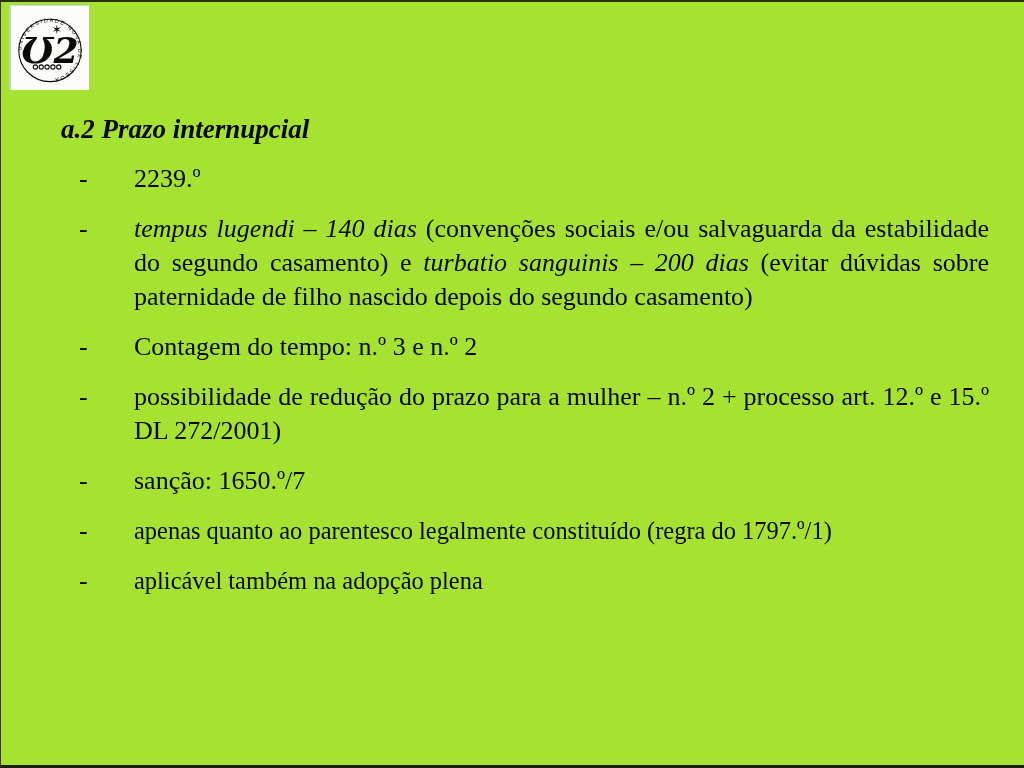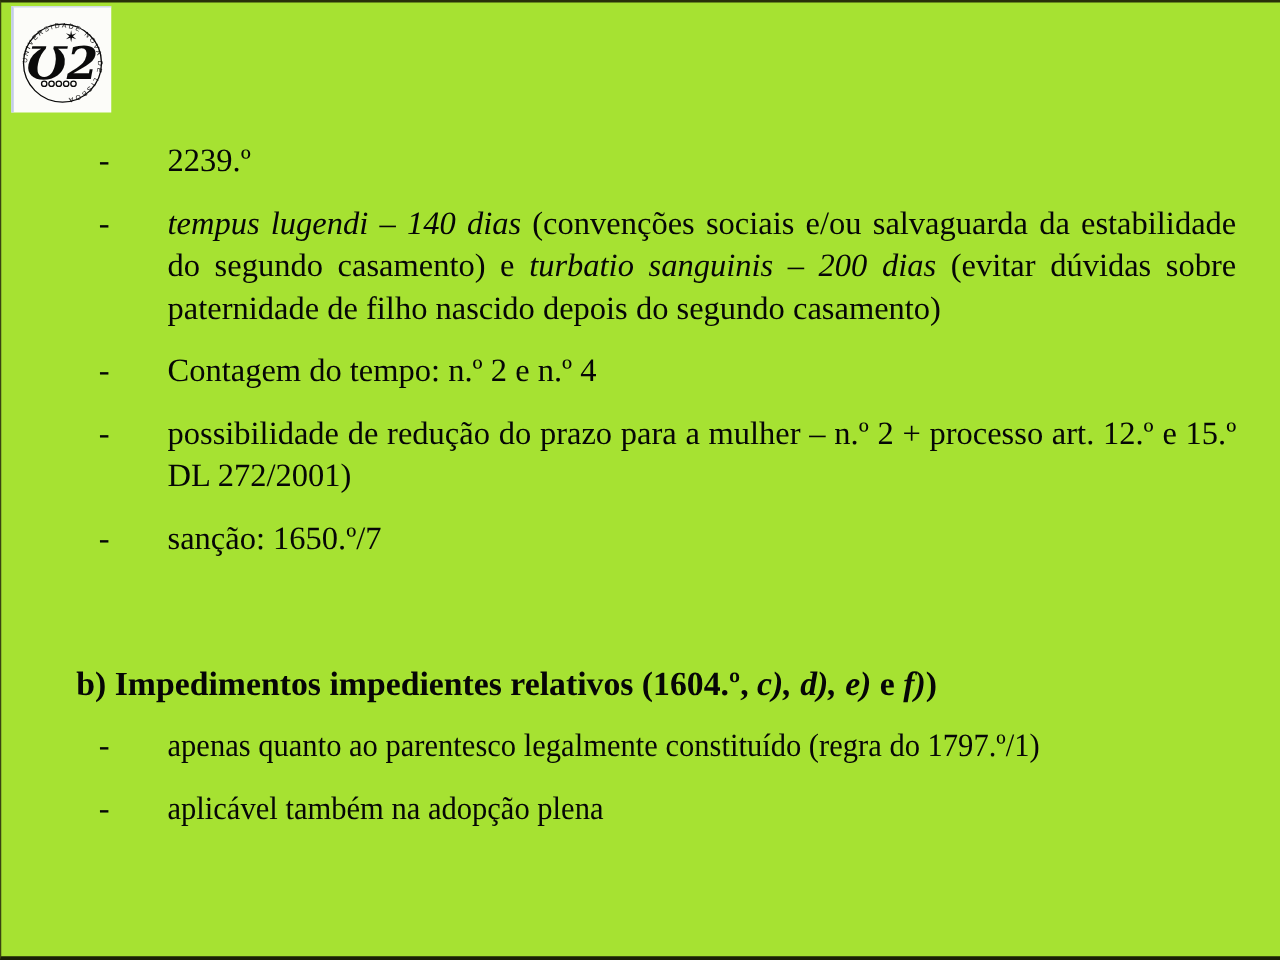--- a/index.html
+++ b/index.html
@@ -51,47 +51,47 @@
         <circle cx="31" cy="62" r="2.2"></circle>
         <circle cx="37" cy="62" r="2.2"></circle>
         <circle cx="43" cy="62" r="2.2"></circle>
         <circle cx="49" cy="62" r="2.2"></circle>
       </g>
     </svg>
   </div>
 
   <div class="content">
 
+    <div class="para h-a">a.2 Prazo internupcial</div>
 
     <div class="para bullet">
       <span class="marker">-</span>
       <span class="btext"><span>2239.º</span></span>
     </div>
 
     <div class="para bullet just">
       <span class="marker">-</span>
       <span class="btext"><i class="run">tempus lugendi – 140 dias</i><span> (convenções sociais e/ou salvaguarda da estabilidade do segundo casamento) e </span><i class="run">turbatio sanguinis – 200 dias</i><span> (evitar dúvidas sobre paternidade de filho nascido depois do segundo casamento)</span></span>
     </div>
 
     <div class="para bullet">
       <span class="marker">-</span>
-      <span class="btext"><span>Contagem do tempo: n.º 2 e n.º 4</span></span>
+      <span class="btext"><span>Contagem do tempo: n.º 3 e n.º 2</span></span>
     </div>
 
     <div class="para bullet just">
       <span class="marker">-</span>
       <span class="btext"><span>possibilidade de redução do prazo para a mulher – n.º 2 + processo art. 12.º e 15.º DL 272/2001)</span></span>
     </div>
 
     <div class="para bullet">
       <span class="marker">-</span>
       <span class="btext"><span>sanção: 1650.º/7</span></span>
     </div>
 
-    <div class="para h-b"><span>b) Impedimentos impedientes relativos (1604.º, </span><i>c), d), e)</i><span> e </span><i>f)</i><span>)</span></div>
 
 
     <div class="para bullet cond">
       <span class="marker">-</span>
       <span class="btext"><span>apenas quanto ao parentesco legalmente constituído (regra do 1797.º/1)</span></span>
     </div>
 
     <div class="para bullet cond">
       <span class="marker">-</span>
       <span class="btext"><span>aplicável também na adopção plena</span></span>

